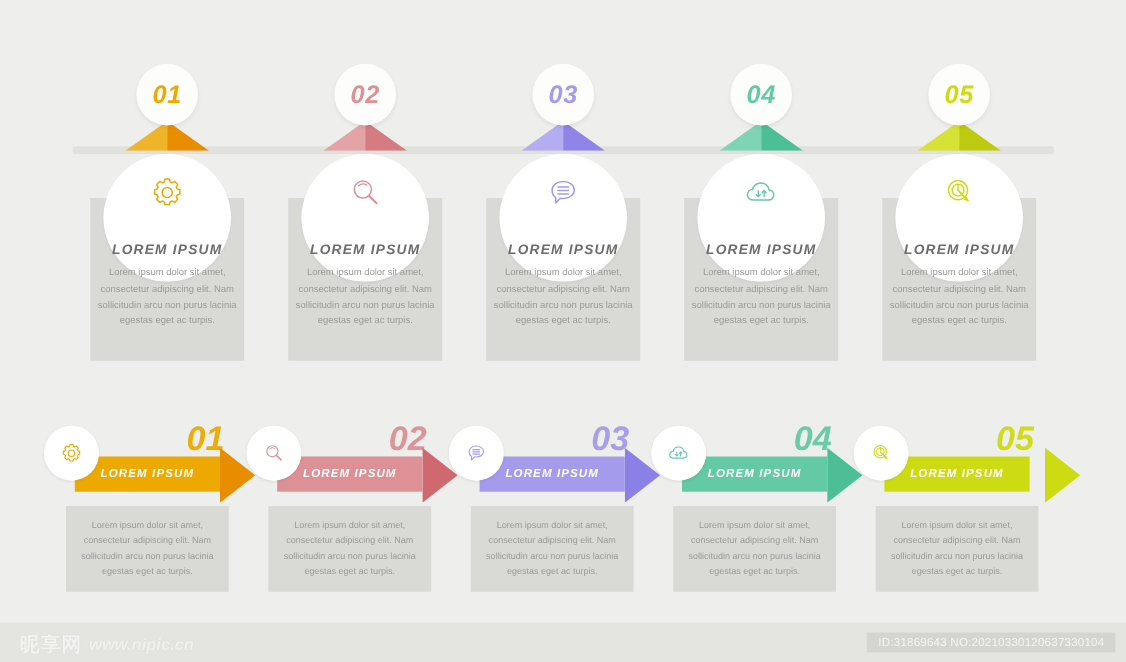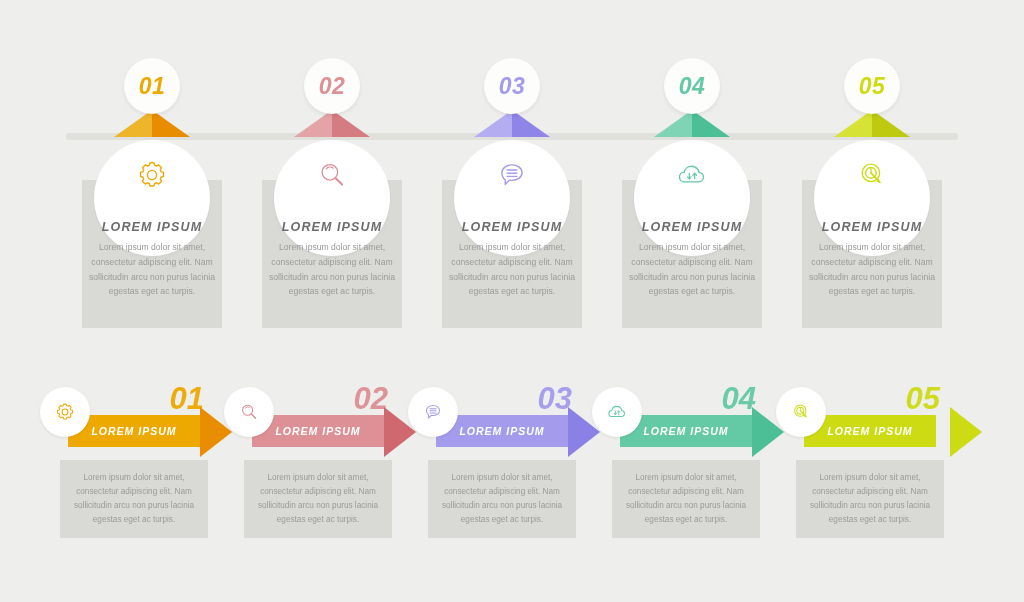--- a/index.html
+++ b/index.html
@@ -370,14 +370,21 @@
           <line x1="15" y1="14" x2="23.5" y2="23" stroke="#cddc12" stroke-width="1.7" stroke-linecap="round"></line>
           <polygon points="23.8,23.4 19.8,22.2 22.4,19.2" fill="#cddc12"></polygon>
         </svg>
       </div>
       <div class="bot-text">
         <p>Lorem ipsum dolor sit amet, consectetur adipiscing elit. Nam sollicitudin arcu non purus lacinia egestas eget ac turpis.</p>
       </div>
     </div>
   </div>
 
+  <div id="footer">
+    <div id="watermark">
+      <span class="cn">昵享网</span>
+      <span class="url">www.nipic.cn</span>
+    </div>
+    <div id="id-badge">ID:31869643 NO:20210330120637330104</div>
+  </div>
 
 </div>
 
 </body></html>

